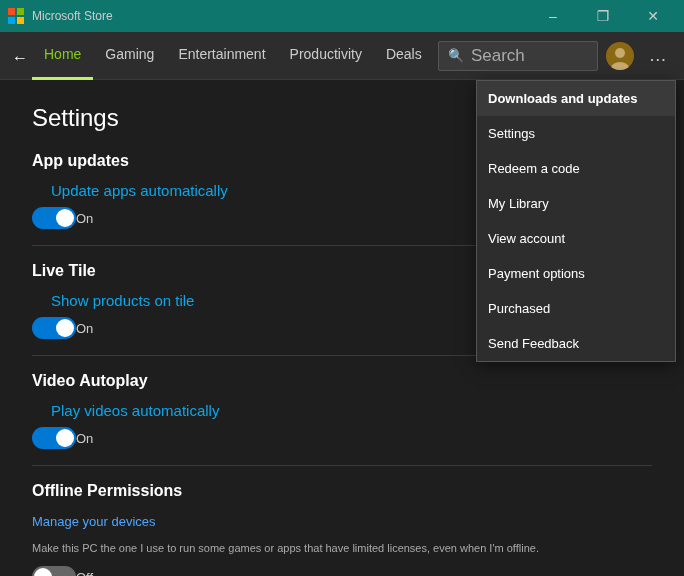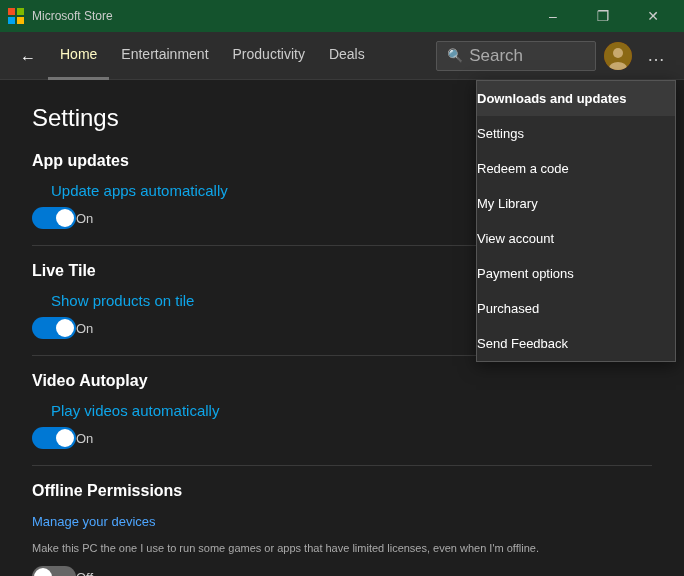--- a/index.html
+++ b/index.html
@@ -8,21 +8,21 @@
       height: 576px;
       background: #1e1e1e;
       font-family: 'Segoe UI', Arial, sans-serif;
       color: #ffffff;
       overflow: hidden;
       position: relative;
     }
 
     
     .title-bar {
-      background: #14532d;
+      background: #0f766e;
       height: 32px;
       display: flex;
       align-items: center;
       padding: 0 8px;
       justify-content: space-between;
     }
     .title-bar-left {
       display: flex;
       align-items: center;
       gap: 8px;
@@ -82,22 +82,22 @@
       height: 48px;
       display: flex;
       align-items: center;
       font-size: 14px;
       color: #cccccc;
       cursor: pointer;
       border-bottom: 3px solid transparent;
       white-space: nowrap;
     }
     .nav-link.active {
-      color: #fef9c3;
-      border-bottom: 3px solid #737373;
+      color: #84cc16;
+      border-bottom: 3px solid #bef264;
     }
     .nav-right {
       display: flex;
       align-items: center;
       gap: 8px;
       margin-left: auto;
     }
     .search-box {
       display: flex;
       align-items: center;
@@ -227,21 +227,21 @@
       position: absolute;
       top: 80px;
       right: 8px;
       background: #2d2d2d;
       border: 1px solid #555;
       width: 200px;
       z-index: 100;
       box-shadow: 0 4px 16px rgba(0,0,0,0.5);
     }
     .dropdown-item {
-      padding: 10px 0;
+      padding: 10px 11px;
       font-size: 13px;
       color: #ffffff;
       cursor: pointer;
       white-space: nowrap;
     }
     .dropdown-item.active-item {
       background: #3a3a3a;
       font-weight: 600;
     }
     .store-logo-icon {
@@ -268,20 +268,21 @@
     <button class="title-bar-btn close">✕</button>
   </div>
 </div>
 
 <div class="nav-bar">
   <button class="nav-back">
     <span>←</span>
   </button>
   <div class="nav-links">
     <div class="nav-link active">Home</div>
+    <div class="nav-link">Gaming</div>
     <div class="nav-link">Entertainment</div>
     <div class="nav-link">Productivity</div>
     <div class="nav-link">Deals</div>
   </div>
   <div class="nav-right">
     <div class="search-box">
       <span class="search-icon-svg">🔍</span>
       <span class="search-text">Search</span>
     </div>
     <div class="avatar">

